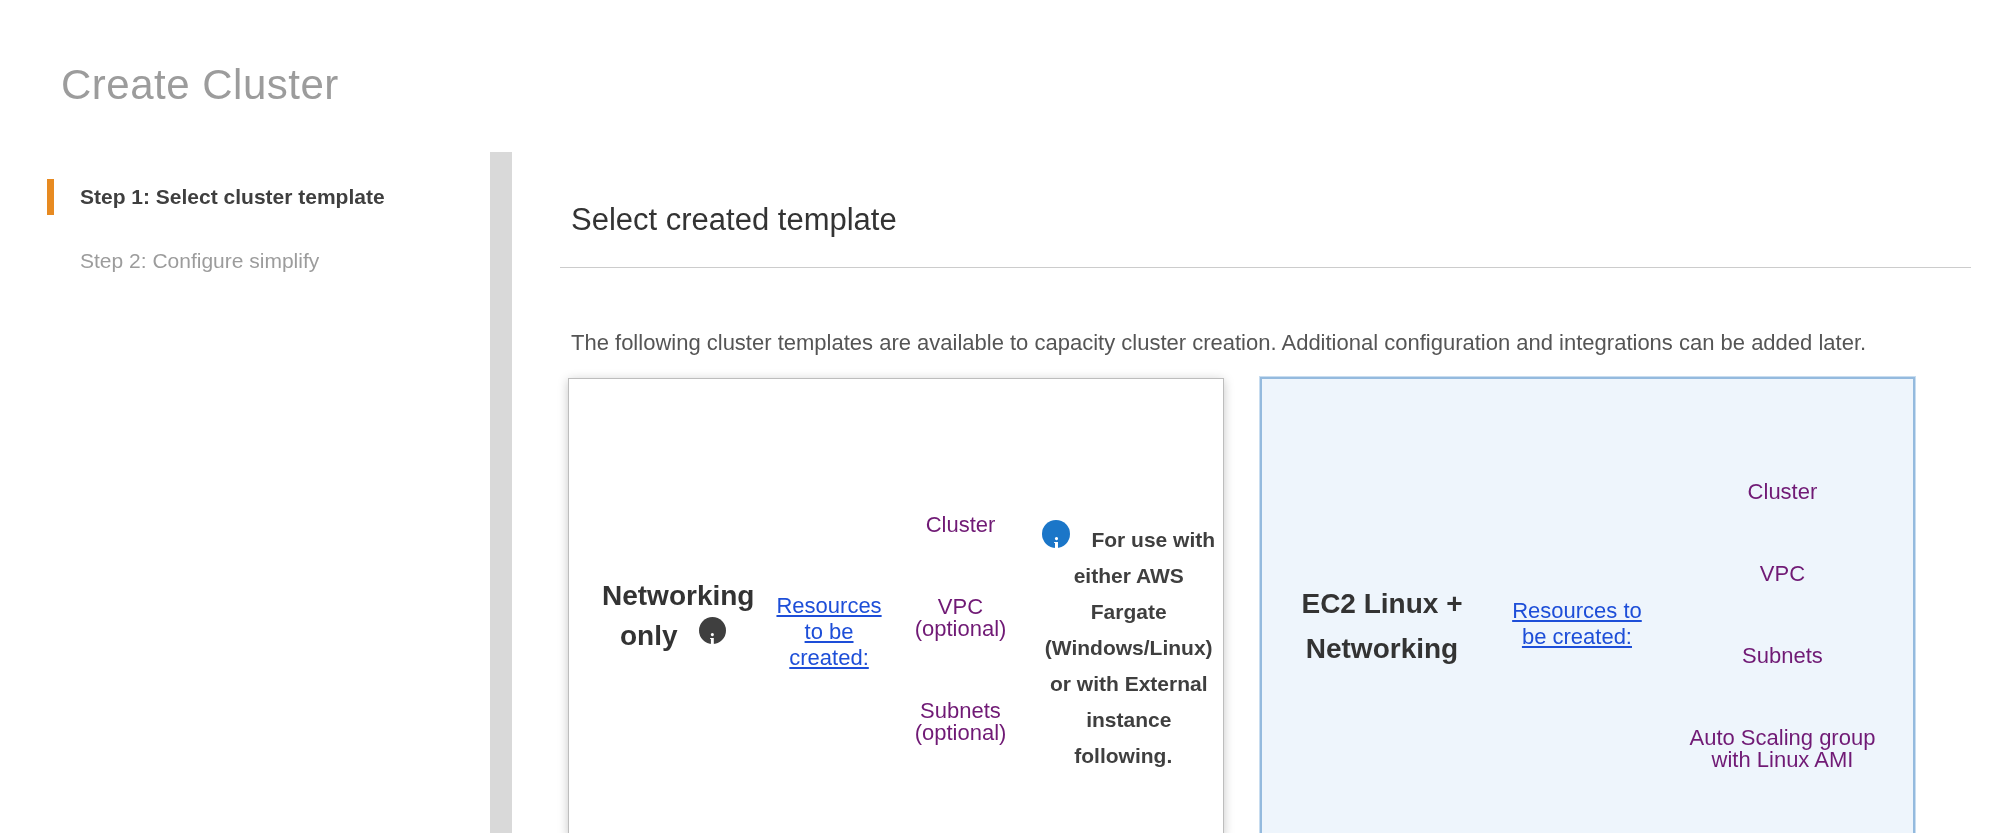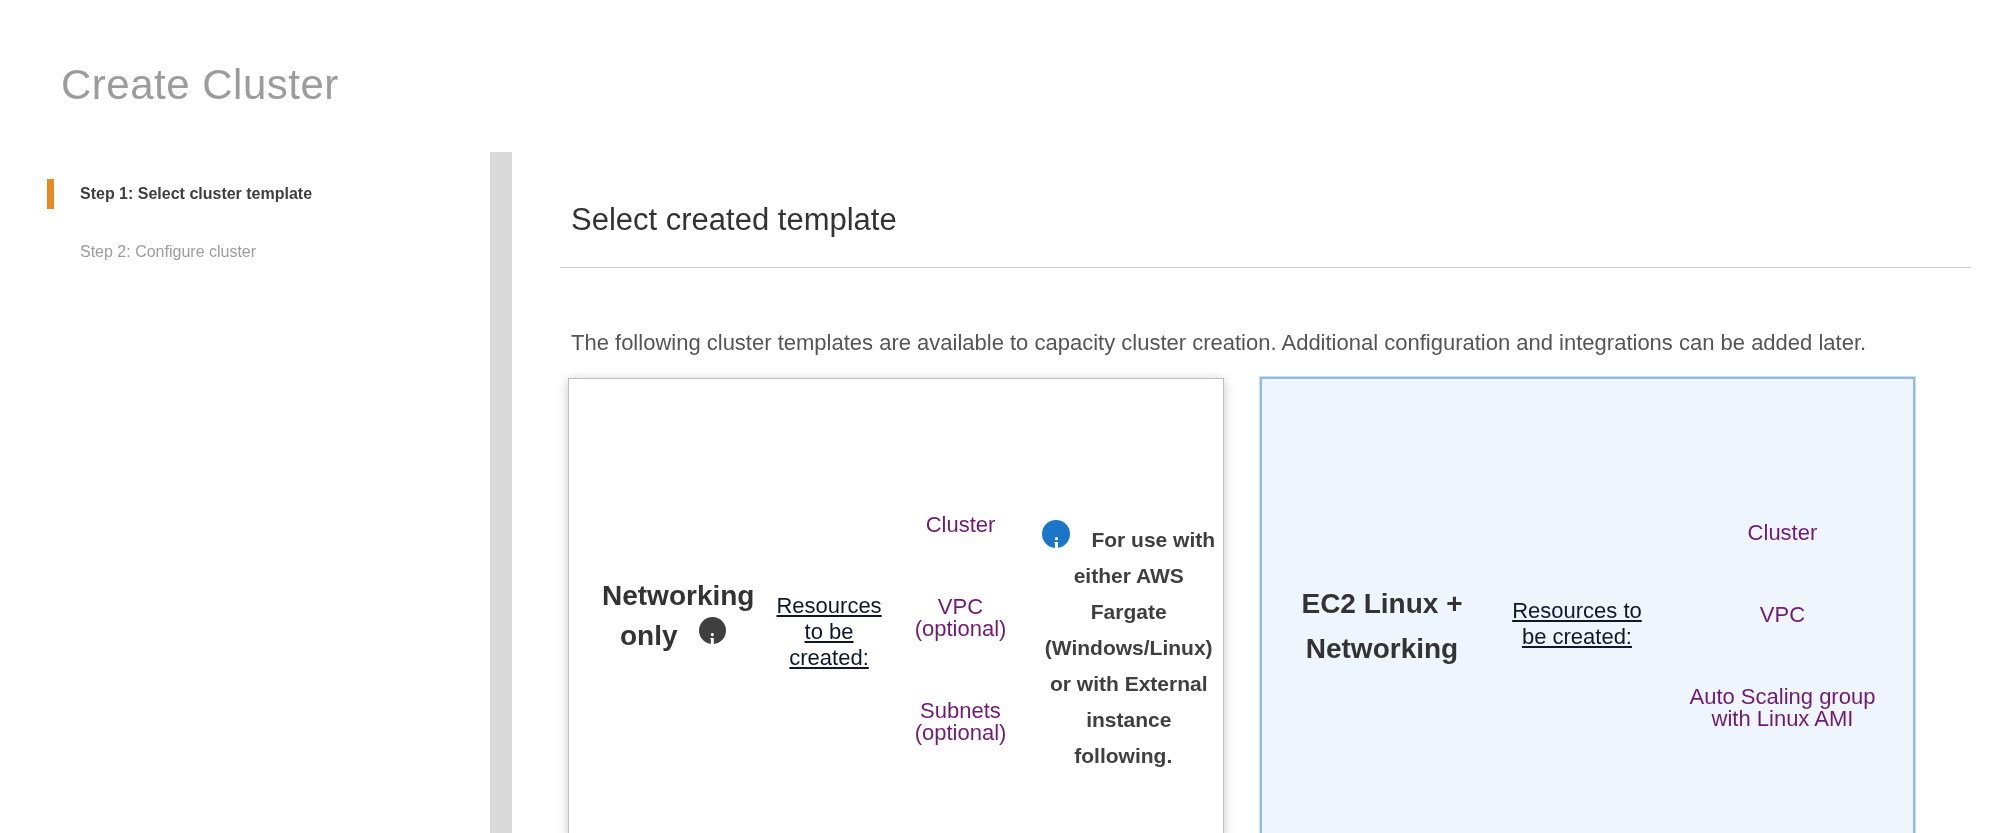--- a/index.html
+++ b/index.html
@@ -20,21 +20,21 @@
     left: 28px;
     top: 28px;
     font-size: 42px;
     font-weight: 400;
     color: #9c9c9c;
     letter-spacing: 0.5px;
   }
   
   .step-nav { position: absolute; left: 0; top: 146px; width: 440px; }
   .step-item {
-    font-size: 16px;
+    font-size: 21px;
     color: #9c9c9c;
     cursor: pointer;
     padding: 6px 0 6px 22px;
     margin-left: 14px;
   }
   .step-item.active {
     font-weight: bold;
     color: #3f3f3f;
     border-left: 7px solid #e78a21;
     padding-left: 15px;
@@ -114,21 +114,21 @@
     font-weight: bold;
     line-height: 27px;
     text-align: center;
     vertical-align: -3px;
     margin-left: 10px;
     cursor: pointer;
   }
   .resources-label {
     margin-top: 32px;
     font-size: 22px;
-    color: #0f172a;
+    color: #1d4ed8;
     text-decoration: underline;
   }
   .card-ec2 .resources-label { margin-top: 22px; }
   .resource-list { list-style: none; }
   .resource-list li {
     font-size: 22px;
     color: #701a75;
     line-height: 22px;
     margin-top: 38px;
   }
@@ -162,21 +162,21 @@
 
 <div class="page">
 
   <h1 class="page-title">Create Cluster</h1>
 
   <nav class="step-nav">
     <div class="step-item active">
       <span>Step 1: Select cluster template</span>
     </div>
     <div class="step-item">
-      <span>Step 2: Configure cluster</span>
+      <span>Step 2: Configure simplify</span>
     </div>
   </nav>
 
   <div class="v-divider"></div>
 
   <main class="main">
     <h2 class="section-heading">Select created template</h2>
     <hr class="heading-rule">
     <p class="section-desc">The following cluster templates are available to capacity cluster creation. Additional configuration and integrations can be added later.</p>
   </main>
@@ -195,17 +195,18 @@
       <span class="note-info-icon">i</span><span>For use with either AWS Fargate (Windows/Linux) or with External instance following.</span>
     </div>
   </div>
 
   <div class="card card-ec2">
     <div class="card-title">EC2 Linux + Networking</div>
     <div class="resources-label">Resources to be created:</div>
     <ul class="resource-list">
       <li>Cluster</li>
       <li>VPC</li>
+      <li>Subnets</li>
       <li>Auto Scaling group with Linux AMI</li>
     </ul>
   </div>
 
 </div>
 
 </body></html>

